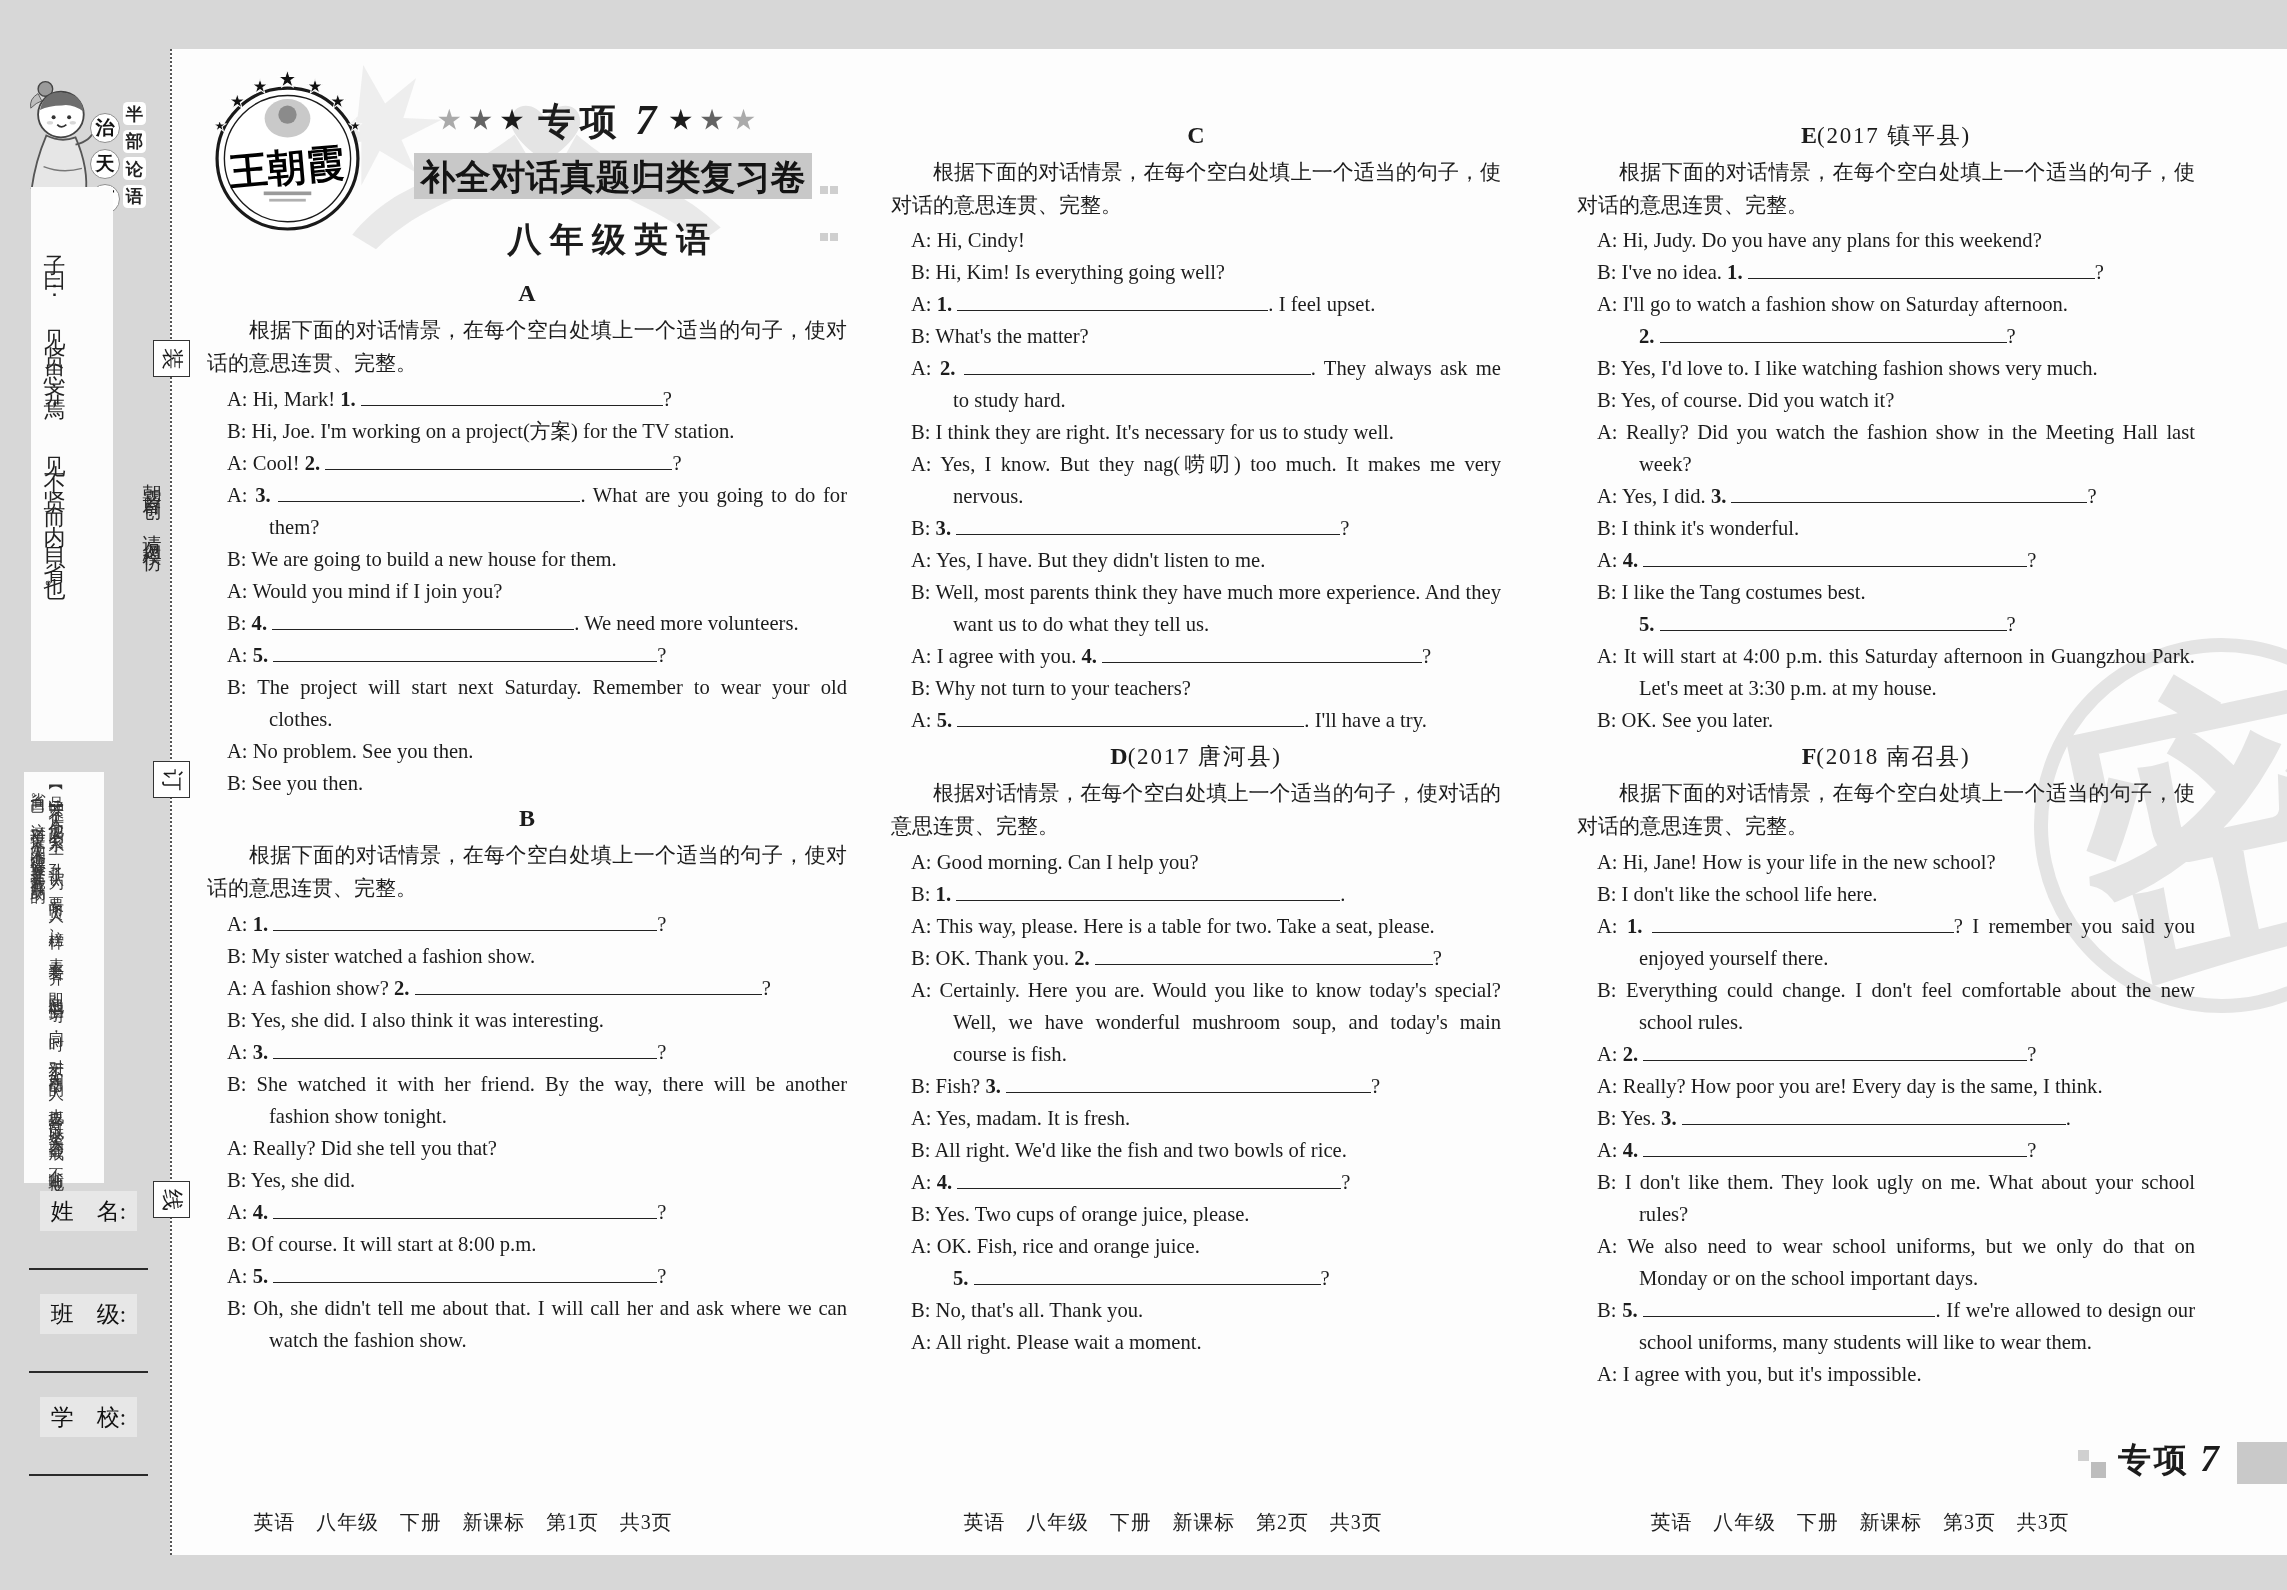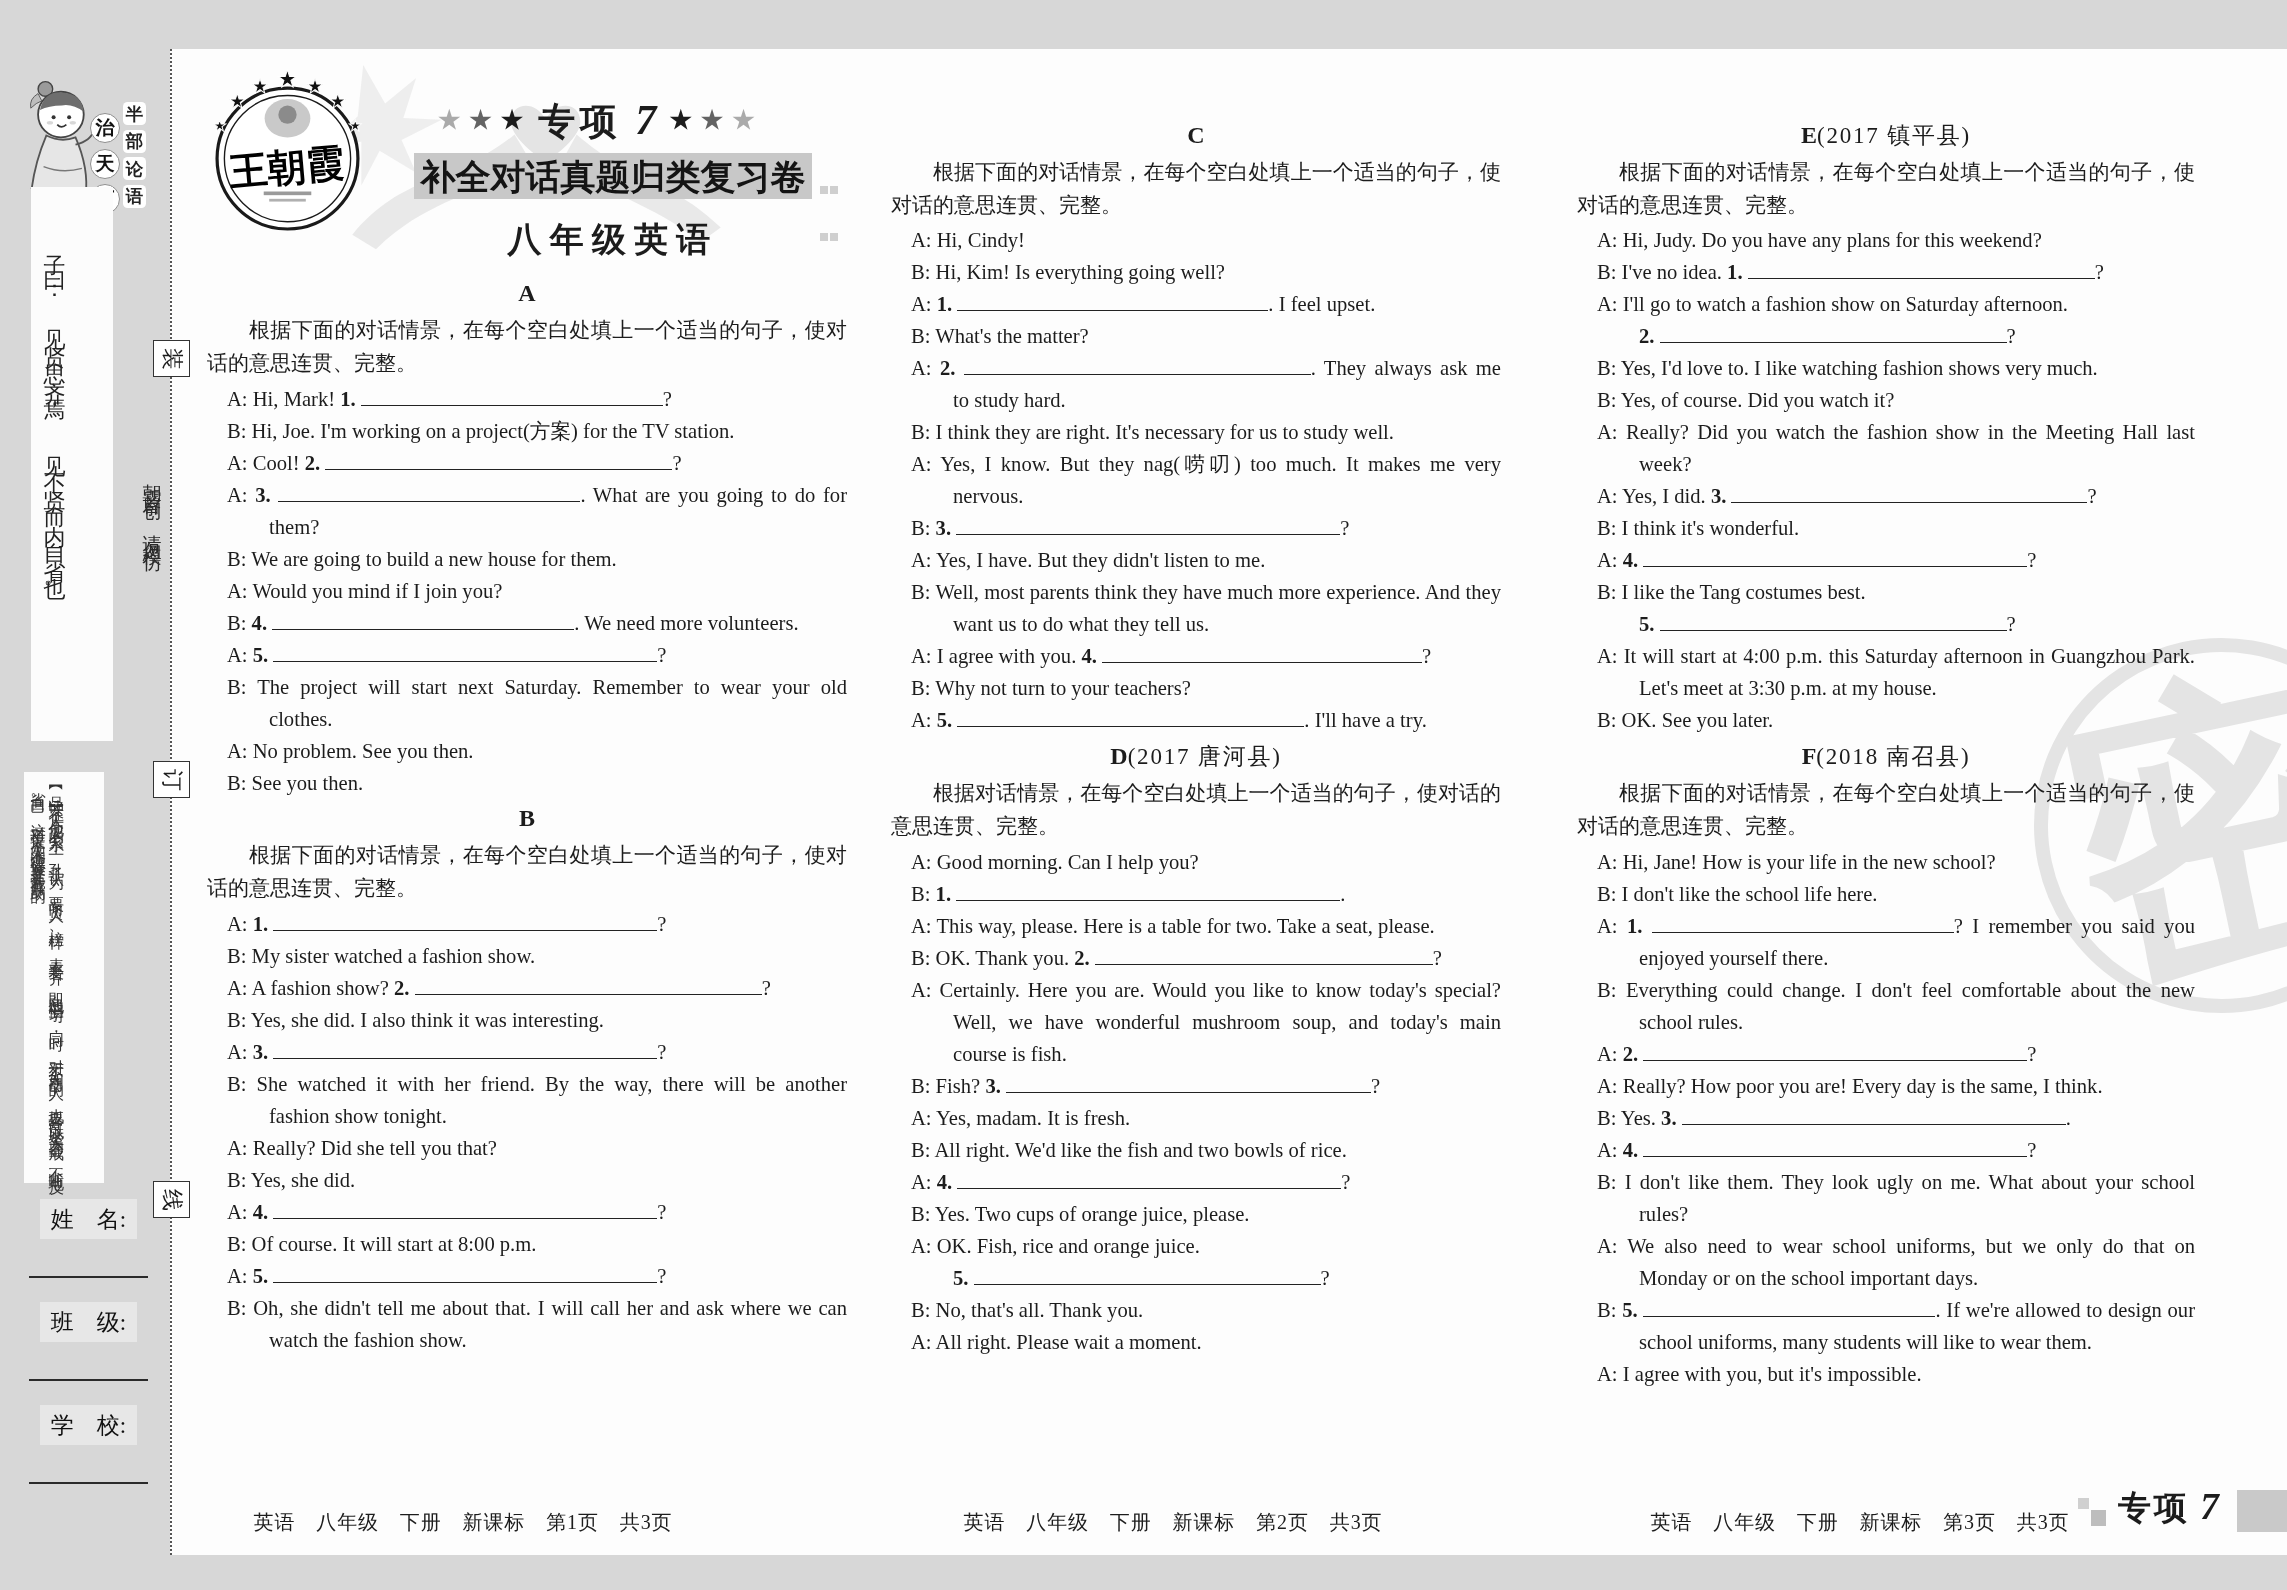--- a/index.html
+++ b/index.html
@@ -29,21 +29,21 @@
   .bsq{width:23px;height:23px;background:#fff;border-radius:4.6px;display:flex;align-items:center;justify-content:center;
        font-size:17.4px;font-weight:bold;color:#222}
 
   .quotebox{position:absolute;left:31px;top:187px;width:82px;height:554px;background:#fcfcfc;padding:11px 6.4px;box-sizing:border-box}
   .quotebox p{margin:0;writing-mode:vertical-rl;height:100%;font-size:22px;letter-spacing:17.4px;text-indent:1.8em;line-height:35px;color:#222}
   .pindubox{position:absolute;left:24px;top:772px;width:80px;height:411px;background:#fcfcfc;padding:8.2px 4.6px;box-sizing:border-box}
   .pindubox p{margin:0;writing-mode:vertical-rl;height:100%;font-size:15.5px;letter-spacing:3.7px;line-height:18.3px;color:#333}
 
   .fields{position:absolute;left:20px;top:1191px;width:137px}
   .field .flabel{width:97px;height:40px;background:#e7e7e7;display:flex;align-items:center;justify-content:center;
-                 font-size:23px;margin:8px auto;color:#111}
+                 font-size:23px;margin:0 auto;color:#111}
   .field .fline{height:0;border-top:2.3px solid #2a2a2a;margin:37px auto 24px;width:119px}
 
   
   .col{position:absolute;z-index:2}
   #col1{left:37px;top:16.4px;width:640px}
   #col2{left:721px;top:66px;width:610px}
   #col3{left:1407px;top:66px;width:618px}
 
   
   .masthead{position:relative;height:208px}
@@ -68,21 +68,21 @@
   .dline{margin-left:20px;padding-left:42px;text-indent:-42px;font-size:20.6px;line-height:32px;text-align:justify}
   .dline.cont{text-indent:0}
   .blank{display:inline-block;height:3.7px;border-bottom:1.8px solid #222}
   .qnum{font-weight:bold}
 
   
   .footer{position:absolute;font-size:20px;z-index:2;letter-spacing:0.9px;text-align:center;width:512px}
   .f1{left:37px;top:1460px}
   .f2{left:747px;top:1460px}
   .f3{left:1434px;top:1460px}
-  .corner{position:absolute;left:1906px;top:1434px;width:211px;height:57px;z-index:3}
+  .corner{position:absolute;left:1906px;top:1386px;width:211px;height:57px;z-index:3}
   .corner .sq1{position:absolute;left:1.8px;top:14.6px;width:11px;height:11px;background:#d0d0d0}
   .corner .sq2{position:absolute;left:14.6px;top:27.4px;width:15.5px;height:15.5px;background:#bdbdbd}
   .corner .ctext{position:absolute;left:42px;top:1.8px;font-size:33px;font-weight:bold;letter-spacing:2.7px;white-space:nowrap}
   .corner .ctext i{font-size:37px}
   .corner .cband{position:absolute;left:161px;top:7.3px;width:50px;height:42px;background:#c9c9c9}
 </style>
 </head>
 <body>
 
 <div class="paper">

